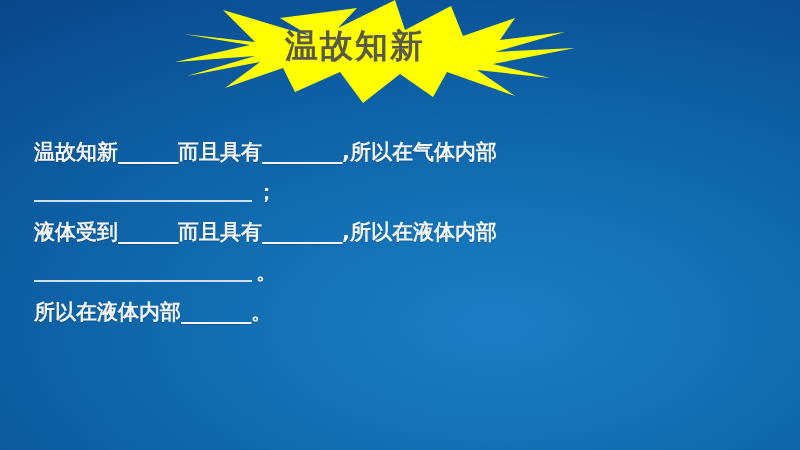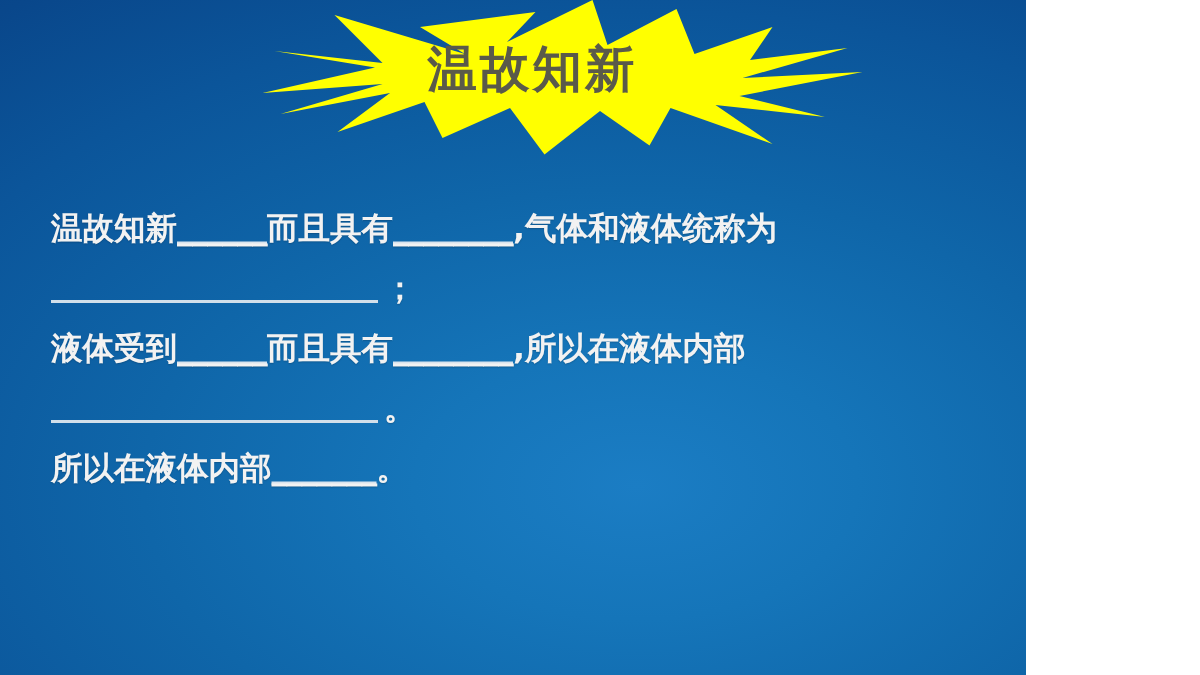--- a/index.html
+++ b/index.html
@@ -8,21 +8,21 @@
   }
   body {
     width: 800px;
     height: 450px;
     overflow: hidden;
     font-family: "DejaVu Sans", "Liberation Sans", sans-serif;
   }
 
   #slide {
     position: relative;
-    width: 684px;
+    width: 800px;
     height: 450px;
     overflow: hidden;
     
     background-color: #0E5FA4;
     background-image:
       radial-gradient(ellipse 120% 110% at 62% 72%,
         #1B7DC4 0%,
         #1575B9 18%,
         #0F66A9 40%,
         #0B559A 64%,
@@ -69,21 +69,20 @@
   .para {
     color: #F2F2F2;
     font-weight: 700;
     font-size: 21px;
     line-height: 40px;
     letter-spacing: 0px;
     text-shadow: 0 1px 1px rgba(0,0,0,0.18);
     font-family: "DejaVu Sans", "Liberation Sans", sans-serif;
   }
   .para .blank {
-    text-decoration: underline;
     text-decoration-color: #D9E4EE;
     text-underline-offset: 2px;
     letter-spacing: -0.5px;
   }
   .para .frag { white-space: pre-wrap; }
   .tail-line {
     display: block;
   }
   .tail-line .blank-long {
     display: inline-block;
@@ -137,21 +136,21 @@
           88,34
           160,42
         "></polygon>
     </svg>
     <div id="burst-title">温故知新</div>
   </div>
 
   <div id="body-text">
 
     <div class="para">
-      <span class="frag">温故知新</span><span class="blank">______</span><span class="frag">而且具有</span><span class="blank">________</span><span class="punct">,</span><span class="frag">气体和液体统称为</span>
+      <span class="frag">温故知新</span><span class="blank">______</span><span class="frag">而且具有</span><span class="blank">________</span><span class="punct">,</span><span class="frag">所以在气体内部</span>
       <span class="tail-line">
         <span class="blank-long"></span><span class="punct">；</span>
       </span>
     </div>
 
     <div class="para">
       <span class="frag">液体受到</span><span class="blank">______</span><span class="frag">而且具有</span><span class="blank">________</span><span class="punct">,</span><span class="frag">所以在液体内部</span>
       <span class="tail-line">
         <span class="blank-long"></span><span class="punct">。</span>
       </span>

